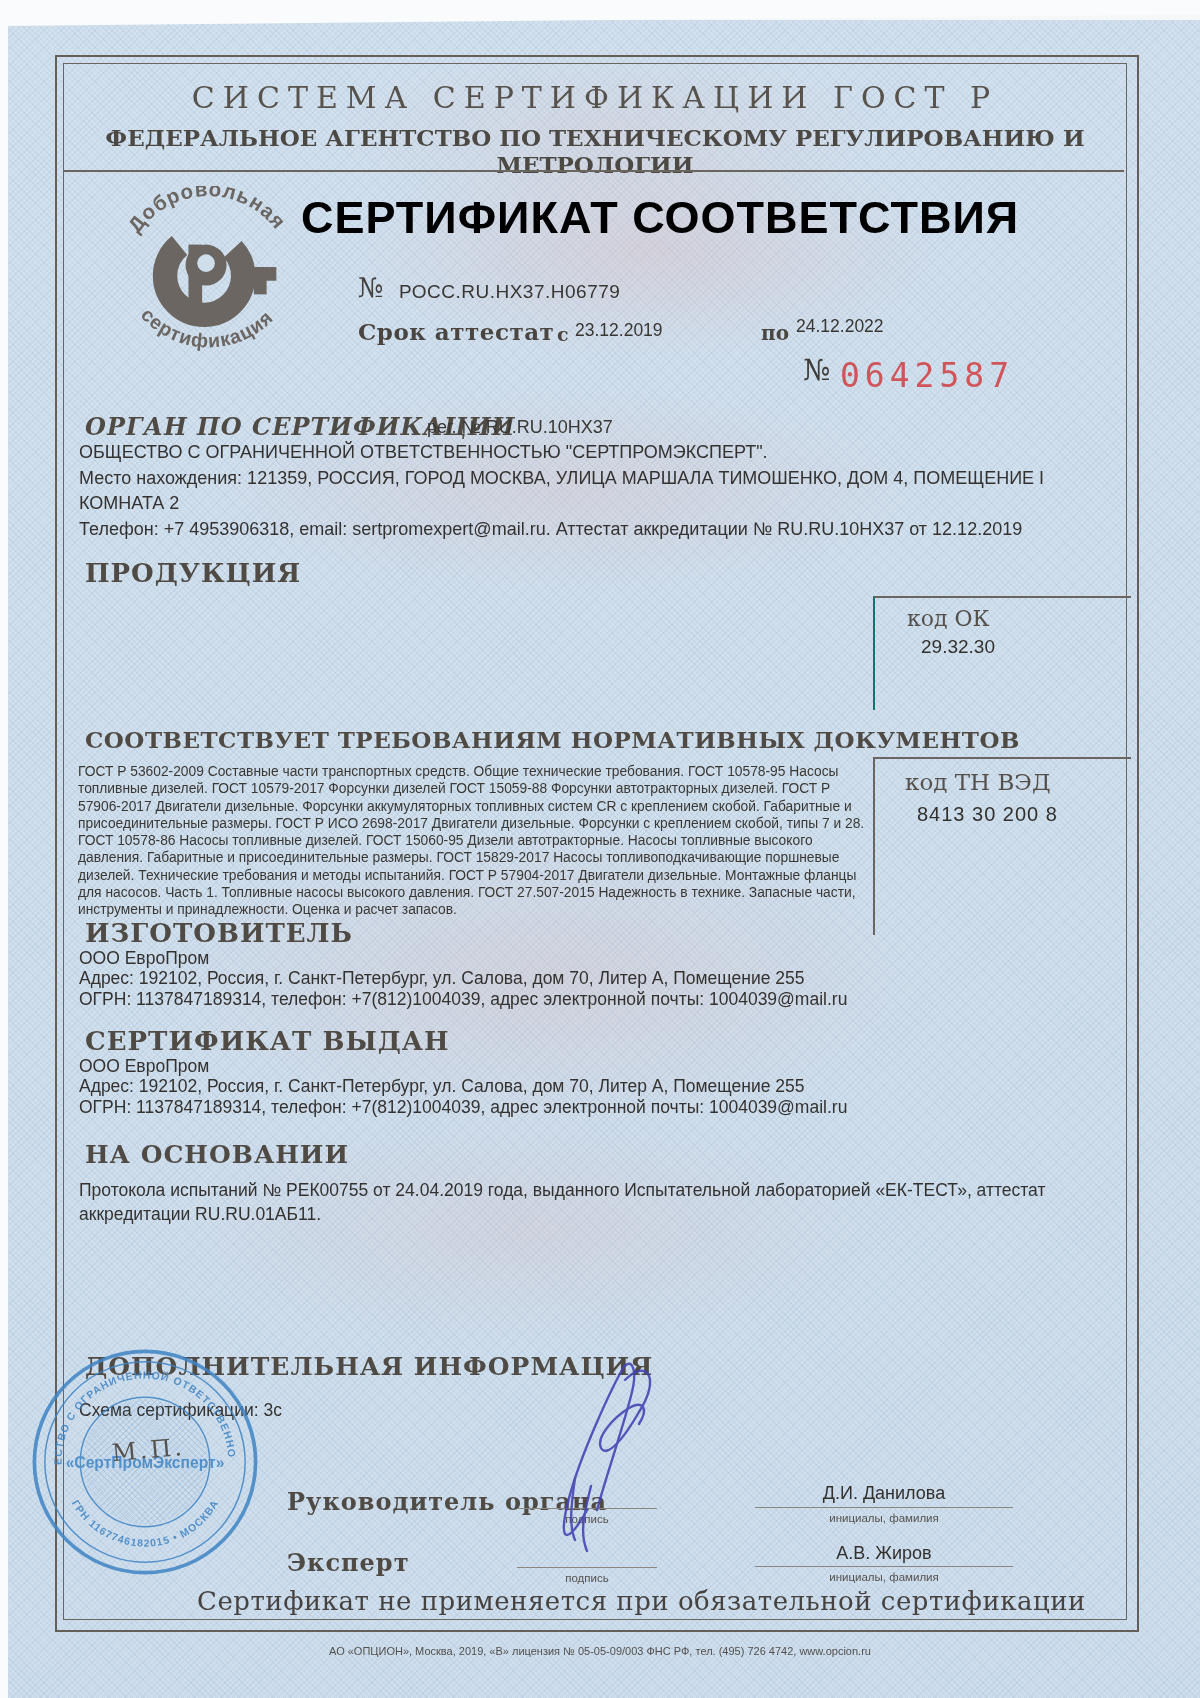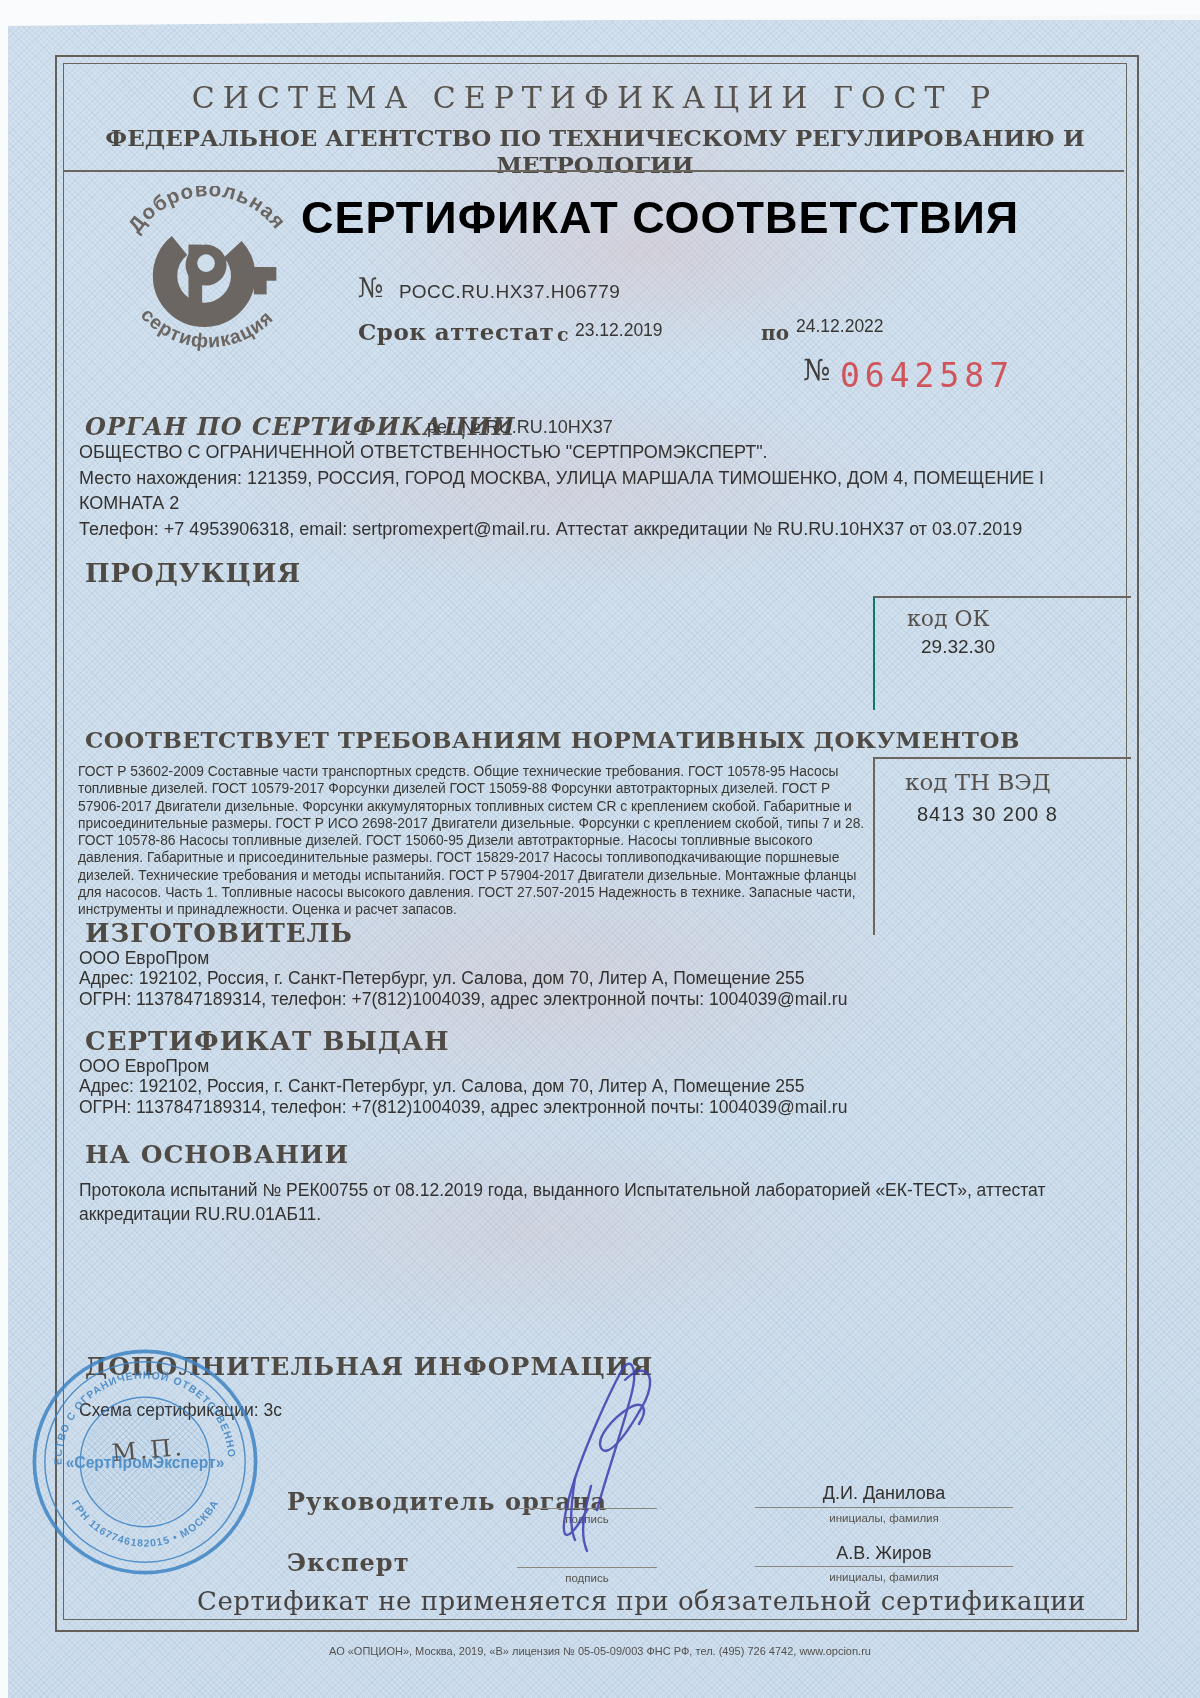--- a/index.html
+++ b/index.html
@@ -150,21 +150,21 @@
   <div class="abs sans val-to">24.12.2022</div>
 
   <div class="abs serif blank-sym">№</div>
   <div class="abs mono blank-no">0642587</div>
 
   <div class="abs serif sec-h org-h">ОРГАН ПО СЕРТИФИКАЦИИ</div>
   <div class="abs sans org-reg">рег. № RU.RU.10НХ37</div>
   <div class="abs sans body-t org-block">
     <div>ОБЩЕСТВО С ОГРАНИЧЕННОЙ ОТВЕТСТВЕННОСТЬЮ "СЕРТПРОМЭКСПЕРТ".</div>
     <div>Место нахождения: 121359, РОССИЯ, ГОРОД МОСКВА, УЛИЦА МАРШАЛА ТИМОШЕНКО, ДОМ 4, ПОМЕЩЕНИЕ I КОМНАТА 2</div>
-    <div>Телефон: +7 4953906318, email: sertpromexpert@mail.ru. Аттестат аккредитации № RU.RU.10НХ37 от 03.07.2019</div>
+    <div>Телефон: +7 4953906318, email: sertpromexpert@mail.ru. Аттестат аккредитации № RU.RU.10НХ37 от 12.12.2019</div>
   </div>
 
   <div class="abs serif sec-h prod-h">ПРОДУКЦИЯ</div>
   <div class="abs okbox">
     <div class="serif lbl">код ОК</div>
     <div class="sans val">29.32.30</div>
   </div>
 
   <div class="abs serif sec-h comp-h">СООТВЕТСТВУЕТ ТРЕБОВАНИЯМ НОРМАТИВНЫХ ДОКУМЕНТОВ</div>
   <div class="abs sans comp-t">ГОСТ Р 53602-2009 Составные части транспортных средств. Общие технические требования.  ГОСТ 10578-95 Насосы топливные дизелей. ГОСТ 10579-2017 Форсунки дизелей  ГОСТ 15059-88 Форсунки автотракторных дизелей. ГОСТ Р 57906-2017 Двигатели дизельные. Форсунки аккумуляторных топливных систем CR с креплением скобой. Габаритные и присоединительные размеры. ГОСТ Р ИСО 2698-2017 Двигатели дизельные. Форсунки с креплением скобой, типы 7 и 28. ГОСТ 10578-86 Насосы топливные дизелей. ГОСТ 15060-95 Дизели автотракторные. Насосы топливные высокого давления. Габаритные и присоединительные размеры. ГОСТ 15829-2017 Насосы топливоподкачивающие поршневые дизелей. Технические требования и методы испытанийя. ГОСТ Р 57904-2017 Двигатели дизельные. Монтажные фланцы для насосов. Часть 1. Топливные насосы высокого давления. ГОСТ 27.507-2015 Надежность в технике. Запасные части, инструменты и принадлежности. Оценка и расчет запасов.</div>
@@ -181,21 +181,21 @@
   </div>
 
   <div class="abs serif sec-h issued-h">СЕРТИФИКАТ ВЫДАН</div>
   <div class="abs sans body-t issued-block">
     <div>ООО ЕвроПром</div>
     <div>Адрес: 192102, Россия, г. Санкт-Петербург, ул. Салова, дом 70, Литер А, Помещение 255</div>
     <div>ОГРН: 1137847189314, телефон: +7(812)1004039, адрес электронной почты: 1004039@mail.ru</div>
   </div>
 
   <div class="abs serif sec-h basis-h">НА ОСНОВАНИИ</div>
-  <div class="abs sans body-t basis-t">Протокола испытаний № РЕК00755 от 08.12.2019 года, выданного Испытательной лабораторией «ЕК-ТЕСТ», аттестат аккредитации RU.RU.01АБ11.</div>
+  <div class="abs sans body-t basis-t">Протокола испытаний № РЕК00755 от 24.04.2019 года, выданного Испытательной лабораторией «ЕК-ТЕСТ», аттестат аккредитации RU.RU.01АБ11.</div>
 
   <div class="abs serif sec-h add-h">ДОПОЛНИТЕЛЬНАЯ ИНФОРМАЦИЯ</div>
   <div class="abs sans body-t add-t">Схема сертификации: 3с</div>
 
   <div class="abs serif mp">М.П.</div>
 
   <svg class="abs stamp" viewBox="-115 -115 230 230">
     <defs>
       <pattern id="gpat" width="6" height="6" patternUnits="userSpaceOnUse">
         <path d="M0 6 L6 0 M0 0 L6 6" stroke="#3f84c4" stroke-width="0.5" opacity="0.45" fill="none"></path>

